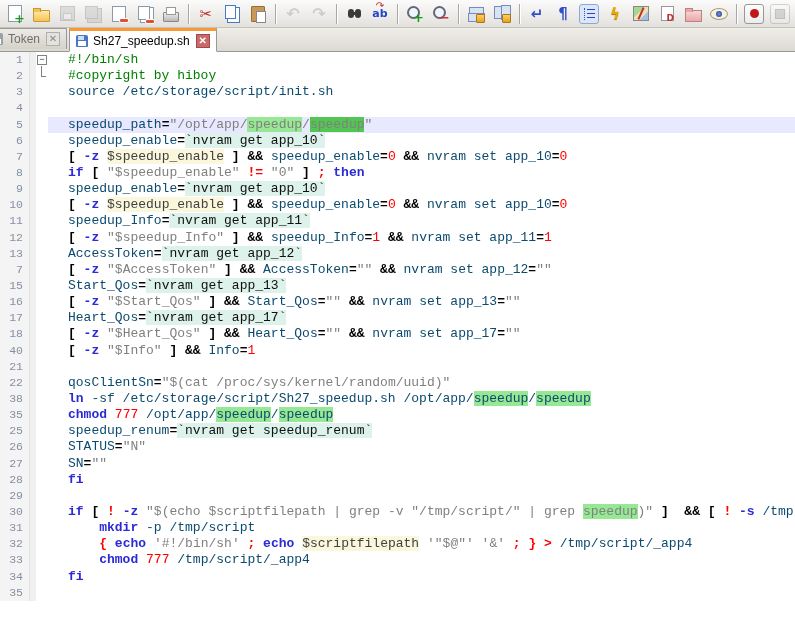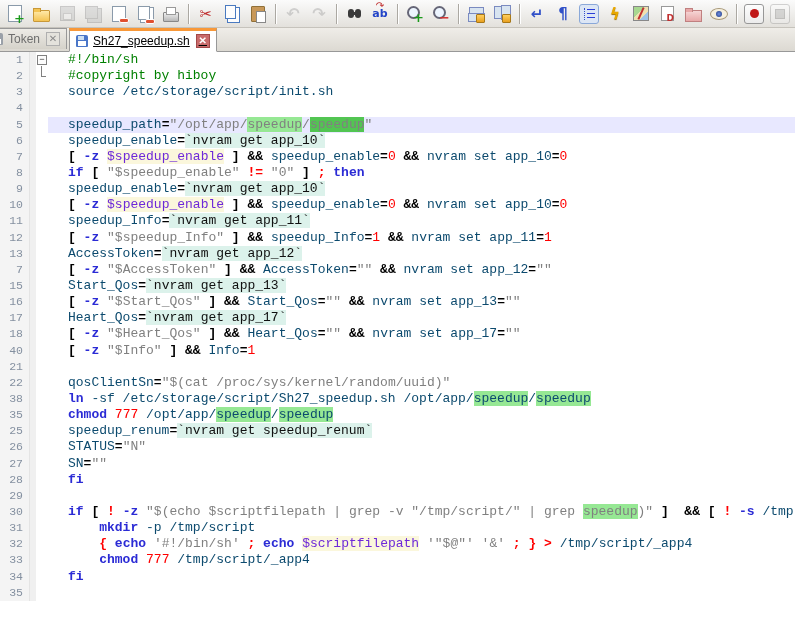--- a/index.html
+++ b/index.html
@@ -52,21 +52,21 @@
   .i-folder-as-workspace::after{content:"";position:absolute;top:4px;left:2px;width:6px;height:3px;background:#E8A8A8;border:1px solid #C08080;border-bottom:none;}
   .i-monitoring-eye::before{content:"";width:16px;height:10px;background:#F6F0DE;border:1px solid #A89878;border-radius:50%;}
   .i-monitoring-eye::after{content:"";position:absolute;width:6px;height:6px;background:radial-gradient(#7090E0,#203880);border-radius:50%;}
   .boxed{border:1px solid #979797;background:linear-gradient(#FDFDFD,#ECECEC);box-sizing:border-box;}
   .i-macro-record::before{content:"";width:9px;height:9px;background:#C01818;border-radius:50%;}
   .i-macro-stop::before{content:"";width:8px;height:8px;background:#ABABAB;border:1px solid #7E7E7E;}
   
   #tabbar{height:24px;background:linear-gradient(#EFEDE8,#DCD9D2);border-bottom:1px solid #989898;display:flex;align-items:flex-start;box-sizing:border-box;}
   .tab{display:inline-flex;align-items:center;height:21px;padding:0 6px;border:1px solid #989898;border-bottom:none;margin-right:2px;box-sizing:border-box;font-size:12px;position:relative;}
   .tab.inactive{background:linear-gradient(#EDEBE6,#D5D2CA);color:#6E6E6E;margin-left:-16px;}
-  .tab.active{background:#FFF;color:#000;height:24px;margin-bottom:-1px;border-bottom:1px solid #FFF;border-top:3px solid #F89838;z-index:2;text-decoration:underline;}
+  .tab.active{background:#FFF;color:#000;height:24px;margin-bottom:-1px;border-bottom:1px solid #FFF;border-top:3px solid #F89838;z-index:2;}
   .tab .ticon{width:12px;height:12px;margin-right:5px;position:relative;flex:0 0 auto;}
   .floppy{background:#4A76C8;border-radius:2px 2px 1px 1px;}
   .floppy::before{content:"";position:absolute;left:2px;top:1px;width:6px;height:4px;background:#CDE0F2;}
   .floppy::after{content:"";position:absolute;left:2px;bottom:1px;width:8px;height:5px;background:#FFF;}
   .floppy.gray{background:#9AA0A8;}
   .tab .tclose{width:12px;height:12px;margin-left:6px;display:inline-flex;align-items:center;justify-content:center;font-size:10px;line-height:10px;flex:0 0 auto;}
   .tab.inactive .tclose{color:#8A8A8A;border:1px solid #AFAFAF;background:#E4E2DC;}
   .tab.active .tclose{color:#FFF;background:#C96A6A;border:1px solid #A34848;font-weight:bold;}
   
   #editor{height:566px;background:#FFF;overflow:hidden;font-family:"Liberation Mono","DejaVu Sans Mono",monospace;font-size:13px;}
@@ -80,21 +80,21 @@
   .f-end::after{content:"";position:absolute;left:5px;top:8px;width:5px;height:1px;background:#808080;}
   .code{flex:1;white-space:pre;padding-left:20px;color:#000;}
   .line.cur .code{background:#E8E8FF;}
   .t{color:#0c4a6e;}
   .ob{color:#000;font-weight:bold;}
   .kw{color:#2B2BD5;font-weight:bold;}
   .num{color:#FF0000;}
   .op{color:#FF0000;font-weight:bold;}
   .str{color:#808080;}
   .cm{color:#008000;}
-  .var{color:#6d28d9;background:#FBF7DC;}
+  .var{color:#404040;background:#FBF7DC;}
   .bt{color:#101010;background:#DCF2EB;}
   .hlL{background:#96E894;}
   .hlD{background:#52C552;}
 </style>
 </head>
 <body>
 
 <div id="app">
   <div id="toolbar">
       <span class="tbi i-new-file"></span>

